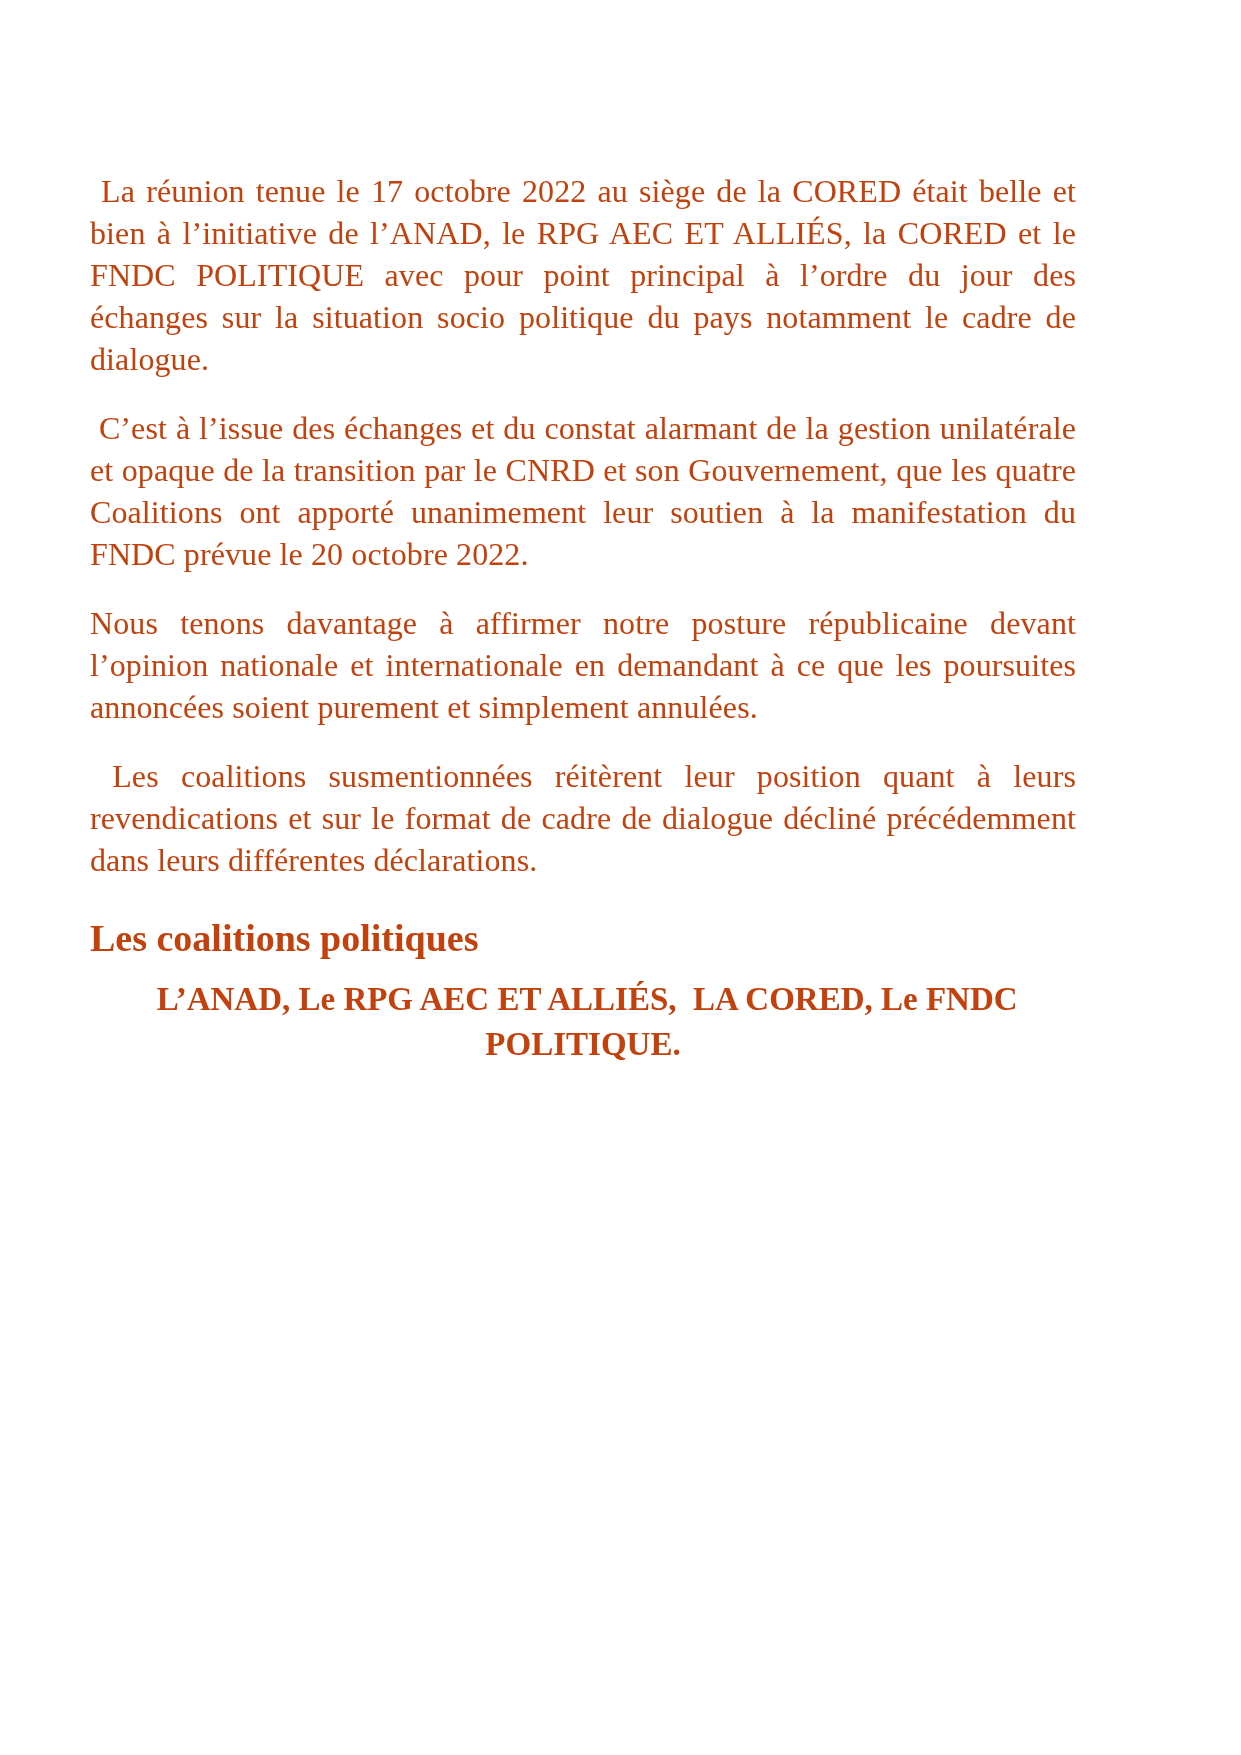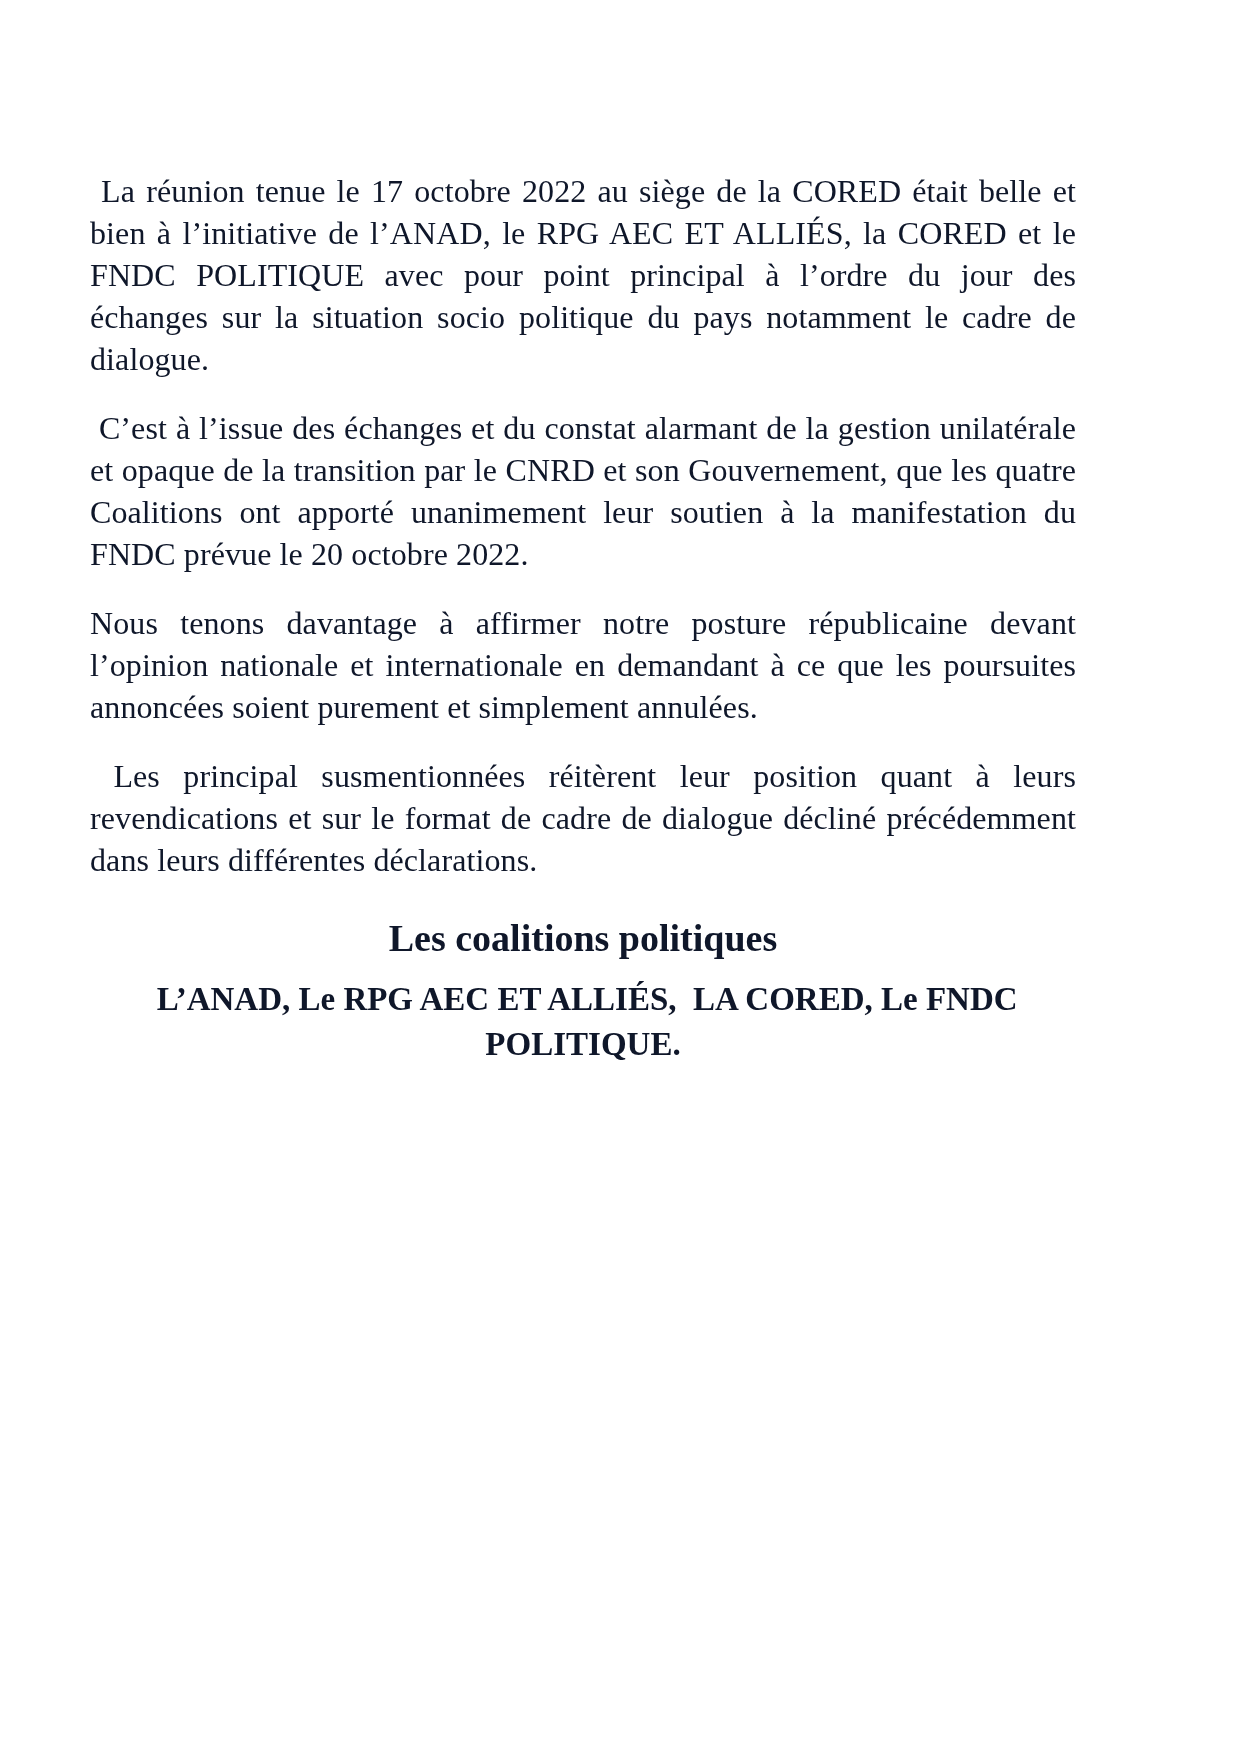--- a/index.html
+++ b/index.html
@@ -7,21 +7,21 @@
     padding: 0;
     background: #ffffff;
   }
   .page {
     position: relative;
     width: 1241px;
     height: 1277px;
     background: #ffffff;
     overflow: hidden;
     font-family: "Liberation Serif", "DejaVu Serif", serif;
-    color: #0f172a;
+    color: #c2410c;
   }
   .content {
     position: absolute;
     left: 90px;
     top: 170px;
     width: 986px;
   }
   .body-par {
     margin: 0 0 27px 0;
     font-size: 32px;
@@ -29,37 +29,37 @@
     text-align: justify;
     text-align-last: left;
     white-space: pre-wrap;
     letter-spacing: 0.1px;
   }
   .heading {
     margin: 32px 0 14px 0;
     font-size: 38px;
     line-height: 50px;
     font-weight: bold;
-    text-align: center;
+    text-align: left;
     white-space: pre-wrap;
   }
   .signatories {
     margin: 0;
     font-size: 33px;
     line-height: 45px;
     font-weight: bold;
     text-align: center;
     white-space: pre-wrap;
   }
 </style>
 </head>
 <body>
 
 <div class="page">
   <div class="content">
     <p class="body-par"> La réunion tenue le 17 octobre 2022 au siège de la CORED était belle et bien à l’initiative de l’ANAD, le RPG AEC ET ALLIÉS, la CORED et le FNDC POLITIQUE avec pour point principal à l’ordre du jour des échanges sur la situation socio politique du pays notamment le cadre de dialogue.</p>
     <p class="body-par"> C’est à l’issue des échanges et du constat alarmant de la gestion unilatérale et opaque de la transition par le CNRD et son Gouvernement, que les quatre Coalitions ont apporté unanimement leur soutien à la manifestation du FNDC prévue le 20 octobre 2022.</p>
     <p class="body-par">Nous tenons davantage à affirmer notre posture républicaine devant l’opinion nationale et internationale en demandant à ce que les poursuites annoncées soient purement et simplement annulées.</p>
-    <p class="body-par"> Les principal susmentionnées réitèrent leur position quant à leurs revendications et sur le format de cadre de dialogue décliné précédemment dans leurs différentes déclarations.</p>
+    <p class="body-par"> Les coalitions susmentionnées réitèrent leur position quant à leurs revendications et sur le format de cadre de dialogue décliné précédemment dans leurs différentes déclarations.</p>
     <h1 class="heading">Les coalitions politiques</h1>
     <p class="signatories"> L’ANAD, Le RPG AEC ET ALLIÉS,  LA CORED, Le FNDC POLITIQUE.</p>
   </div>
 </div>
 
 </body></html>

